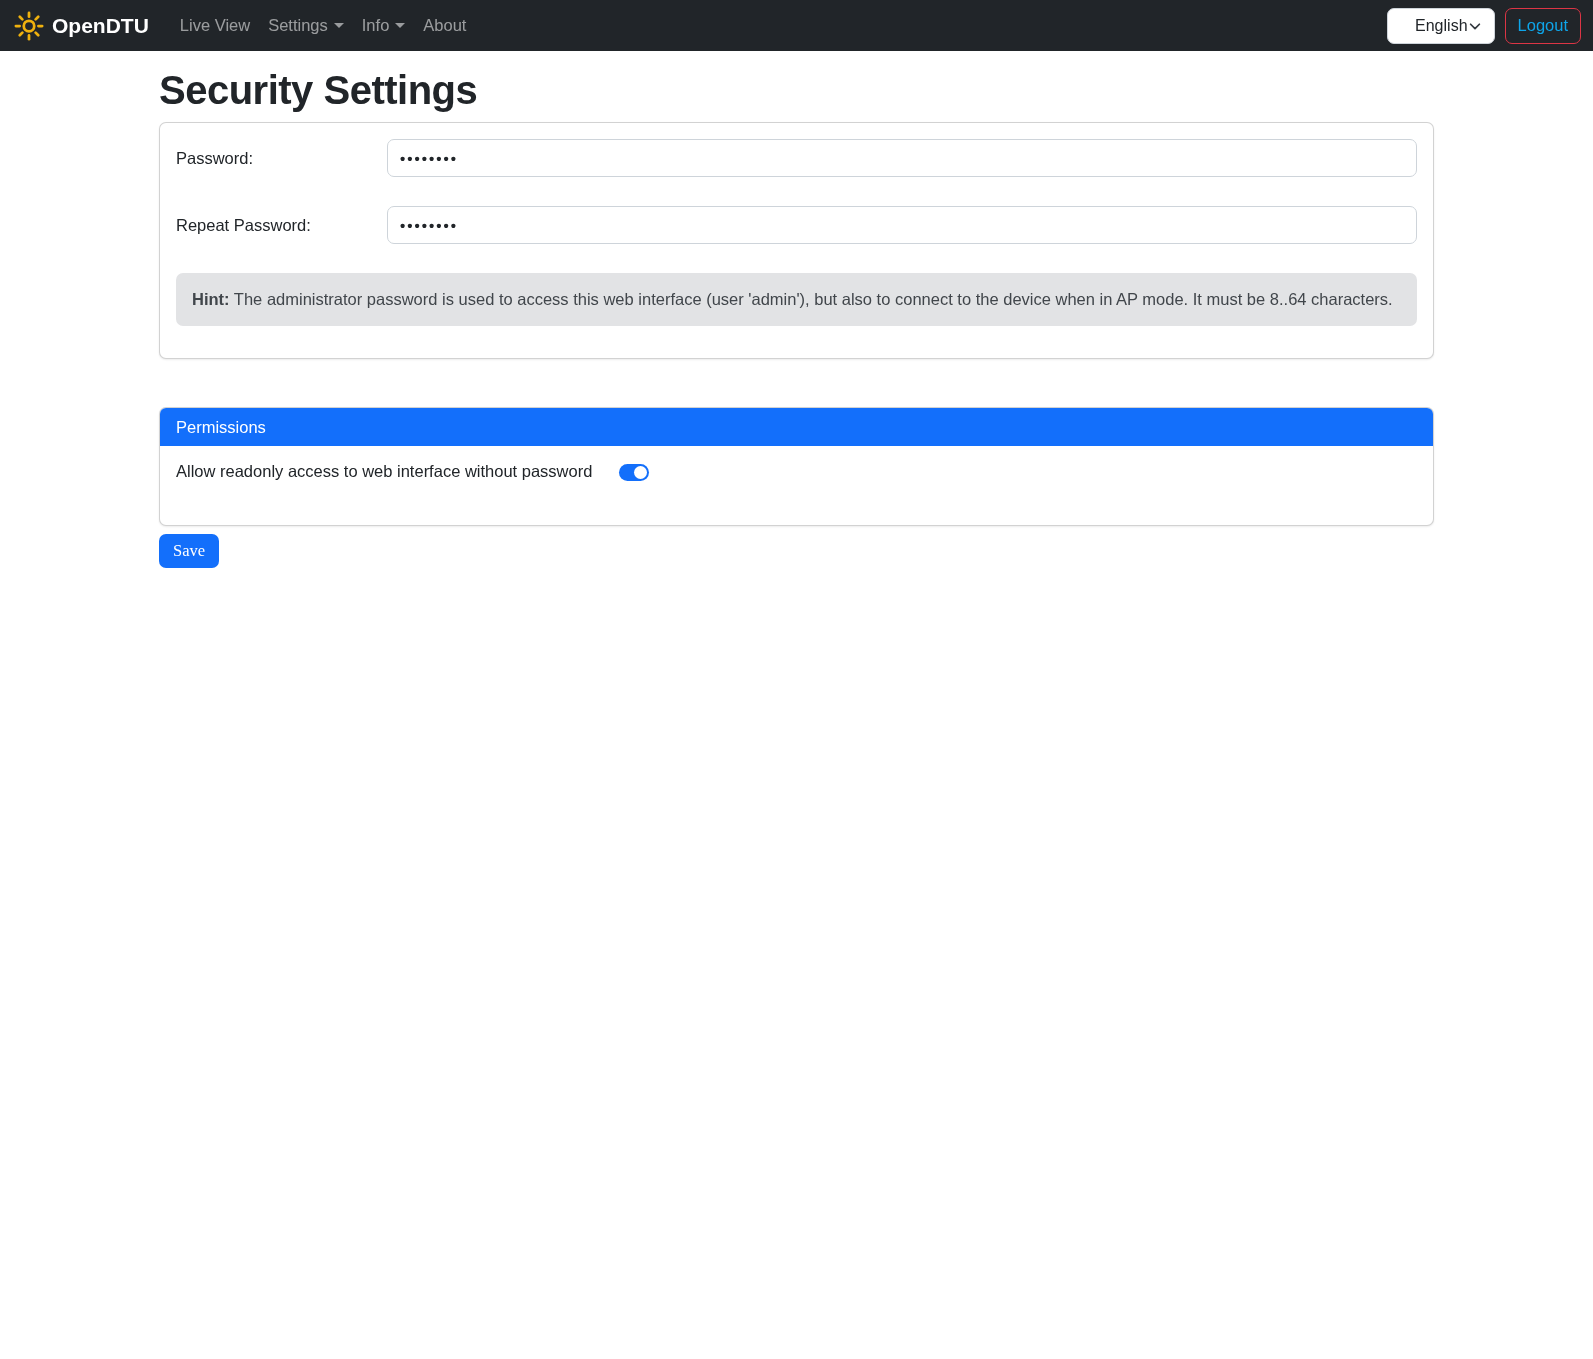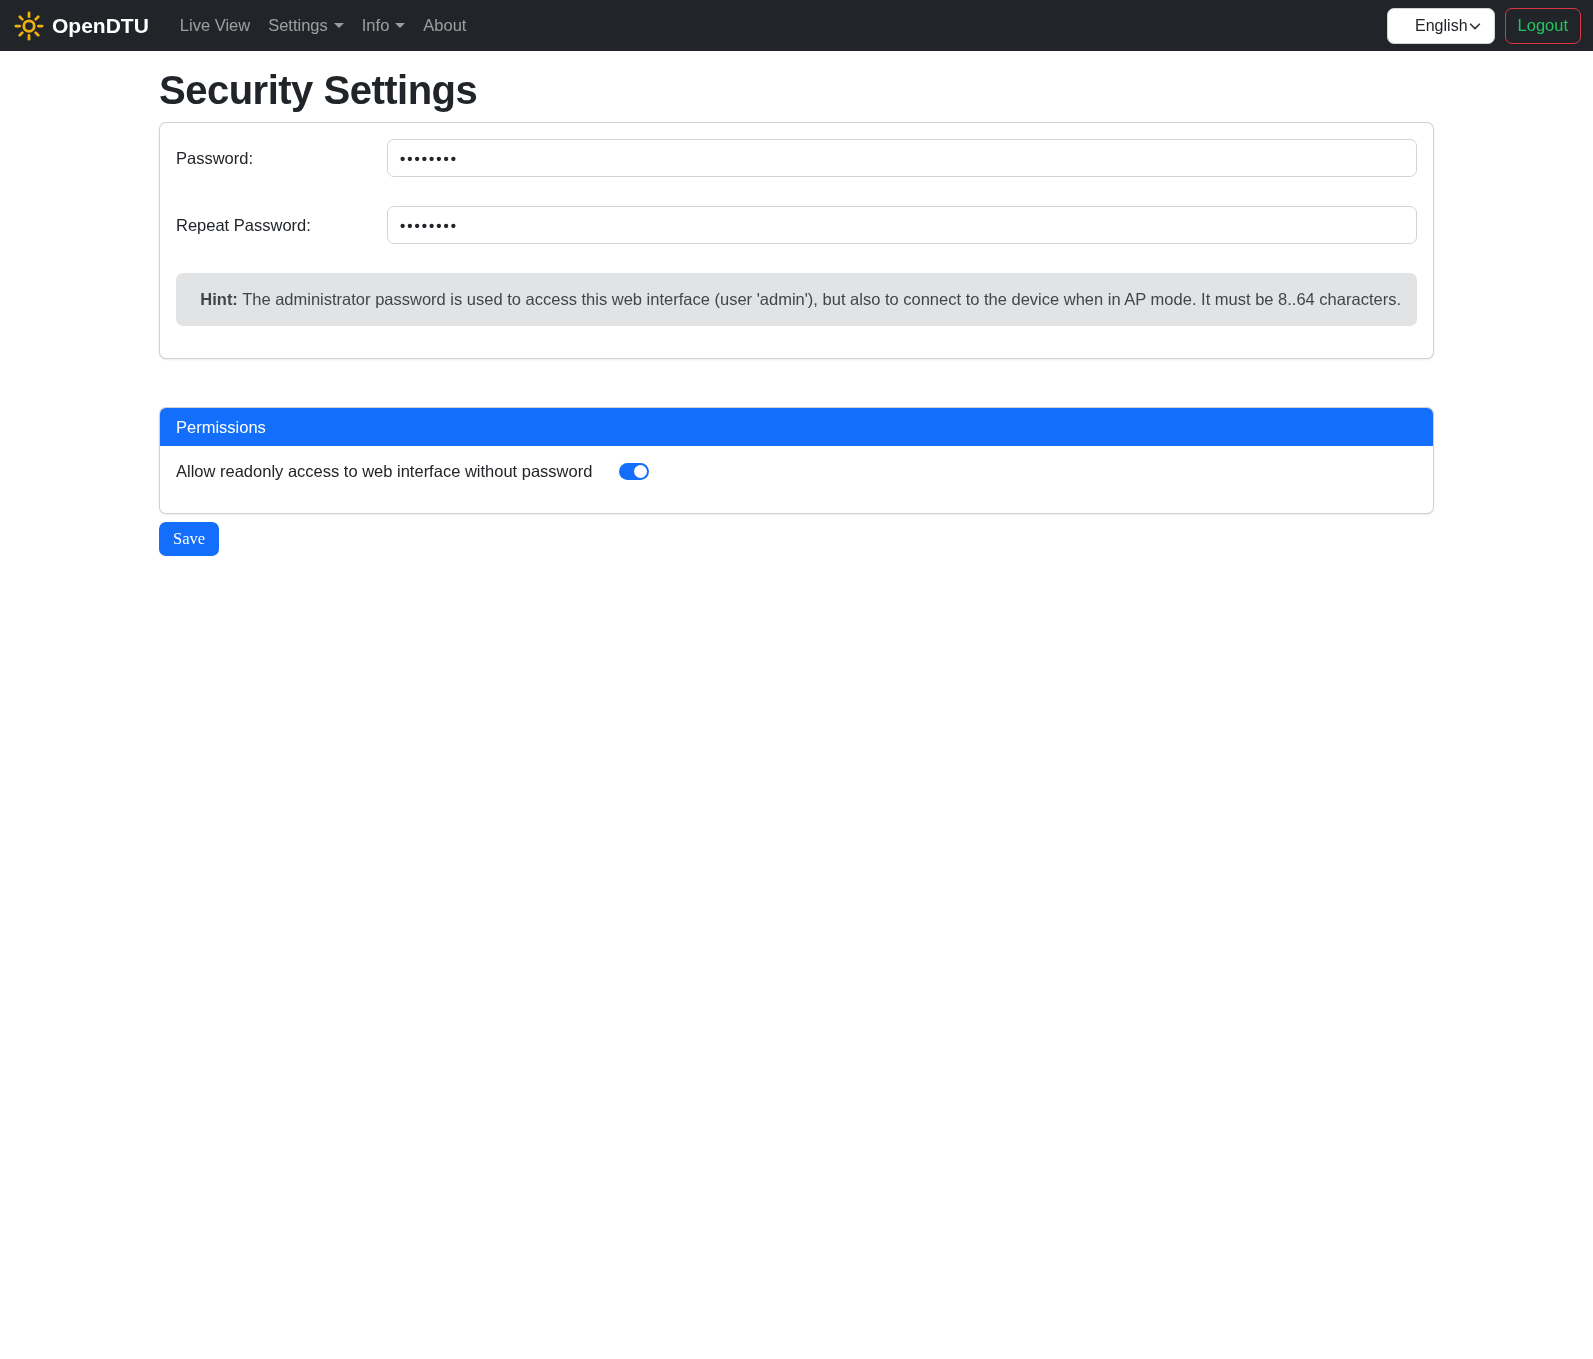--- a/index.html
+++ b/index.html
@@ -16,21 +16,21 @@
   .nav-link { color: rgba(255,255,255,0.55); text-decoration: none; padding: 8px 9px;
     font-size: 16.5px; cursor: pointer; display: inline-flex; align-items: center; }
   .caret { display: inline-block; margin-left: 6px; width: 0; height: 0;
     border-left: 5px solid transparent; border-right: 5px solid transparent;
     border-top: 5px solid rgba(255,255,255,0.55); }
   .nav-right { margin-left: auto; display: flex; align-items: center; gap: 10px; }
   .lang-select { background: #ffffff; color: #212529; border: 1px solid #ced4da;
     border-radius: 7px; height: 36px; width: 108px; display: flex; align-items: center;
     justify-content: flex-end; padding: 0 12px; font-size: 16px; cursor: pointer; }
   .lang-chevron { width: 14px; height: 14px; flex: none; }
-  .logout-btn { background: transparent; color: #22c55e; border: 1px solid #dc3545;
+  .logout-btn { background: transparent; color: #0ea5e9; border: 1px solid #dc3545;
     border-radius: 7px; height: 36px; padding: 0 12px; font-size: 16.5px;
     font-family: inherit; cursor: pointer; text-align: center; }
 
   
   .container { max-width: 1299px; margin: 0 auto; padding: 0 12px; }
   h1.page-title { font-size: 40px; font-weight: 700; letter-spacing: -0.5px;
     margin: 17px 0 9px 0; color: #212529; }
 
   
   .card { background: #fff; border: 1px solid rgba(0,0,0,0.175); border-radius: 7px;
@@ -40,25 +40,25 @@
     font-size: 16.5px; line-height: 22px; }
   .card-body { padding: 16px; }
 
   .form-row { display: flex; align-items: center; margin-bottom: 29px; }
   .form-label { width: 211px; flex: none; font-size: 16.5px; color: #212529; }
   .form-control { flex: 1; height: 38px; border: 1px solid #ced4da; border-radius: 7px;
     padding: 6px 12px; font-size: 15px; letter-spacing: 2px; font-weight: 700;
     color: #212529; font-family: inherit; outline: none; background: #fff; }
 
   .hint { background: #e2e3e5; color: #41464b; border-radius: 7px; padding: 16px;
-    font-size: 16.5px; line-height: 21px; margin-bottom: 16px; text-align: right; }
+    font-size: 16.5px; line-height: 21px; margin-bottom: 16px; }
   .hint b { font-weight: 700; }
 
   
-  .toggle-row { display: flex; align-items: center; margin-bottom: 16px; }
+  .toggle-row { display: flex; align-items: flex-end; margin-bottom: 28px; }
   .toggle-label { font-size: 16.5px; color: #212529; }
   .switch { width: 30px; height: 17px; border-radius: 17px; background: #136ffb;
     margin-left: 27px; position: relative; cursor: pointer; flex: none; }
   .switch .knob { position: absolute; top: 2px; right: 2px; width: 13px; height: 13px;
     border-radius: 50%; background: #ffffff; }
 
   
   .save-btn { margin-top: 8px; background: #136ffb; color: #ffffff; border: none;
     border-radius: 7px; padding: 7px 14px; font-size: 16.5px; font-family: Liberation Serif, serif;
     cursor: pointer; }

